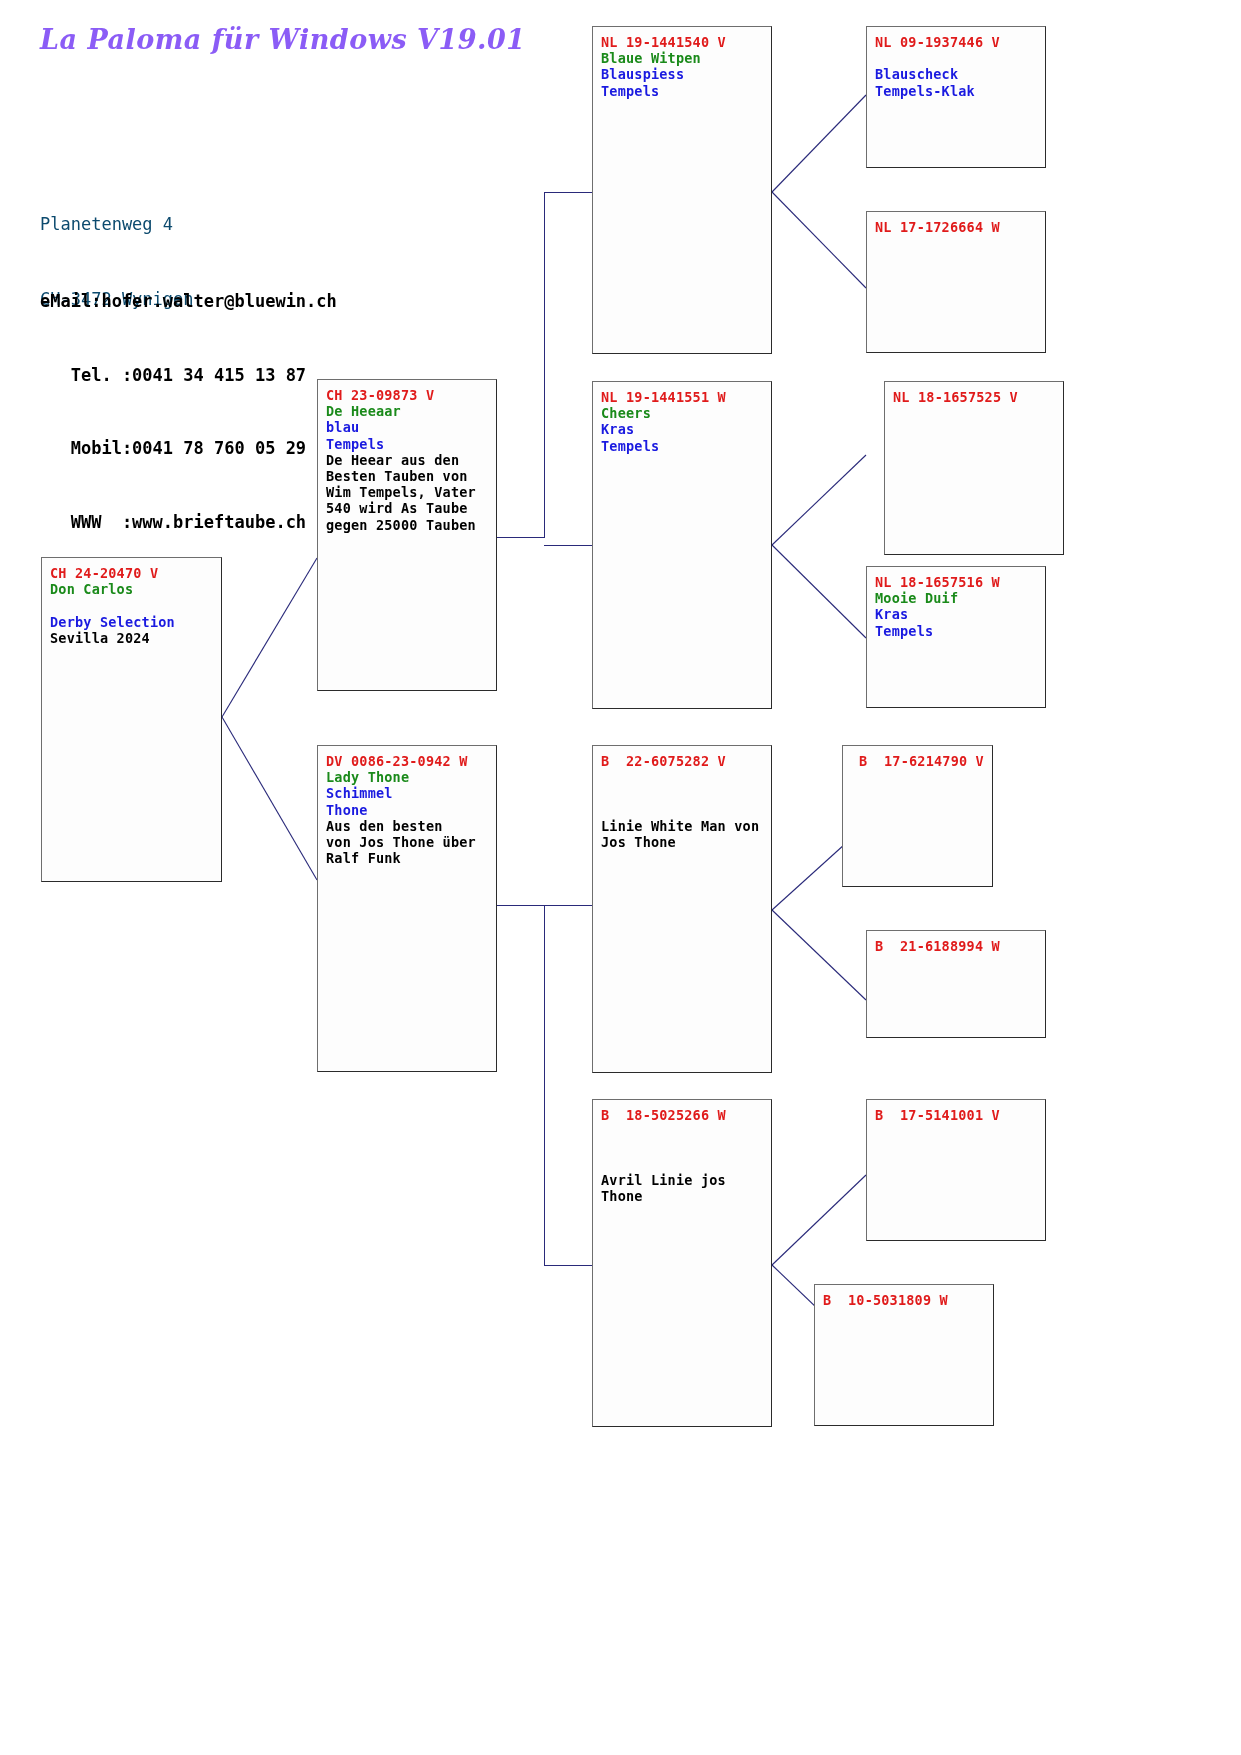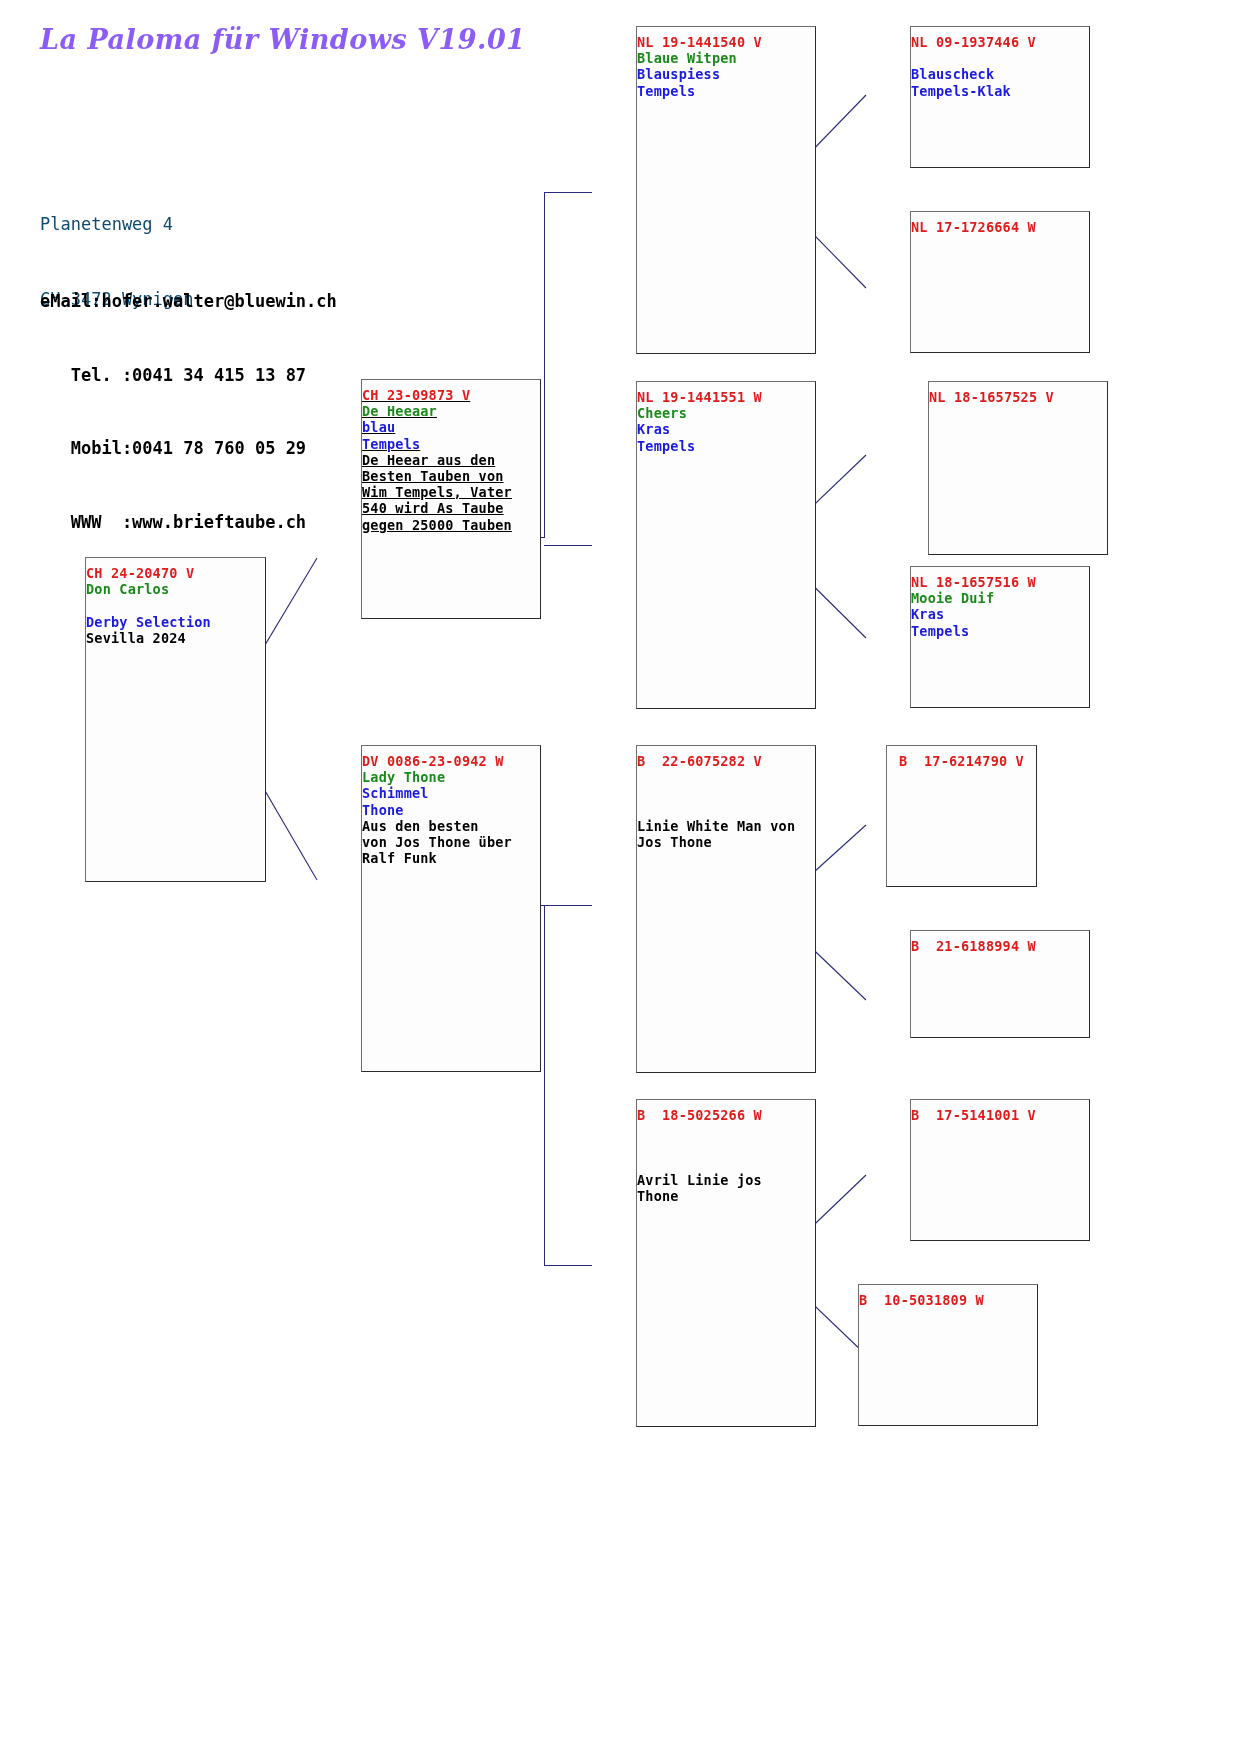--- a/index.html
+++ b/index.html
@@ -63,23 +63,22 @@
   #contact div { white-space: pre; }
 
   
   .pbox {
     position: absolute;
     box-sizing: border-box;
     background: #fdfdfd;
     border: 1px solid #6e6e6e;
     border-right-color: #2b2b2b;
     border-bottom-color: #2b2b2b;
-    padding: 7px 0 0 0;
+    padding: 7px 0 0 8px;
     overflow: hidden;
-    margin-left: 44px;
   }
   .pbox .ln {
     font-size: 13.5px;
     font-weight: bold;
     line-height: 16.2px;
     white-space: pre;
     letter-spacing: 0.2px;
   }
   .ring  { color: #e01b1b; }
   .pname { color: #1a8a1a; }
@@ -143,21 +142,21 @@
   <div class="conn h" style="left:544px; top:1265px; width:48px;"></div>
 
   <div class="pbox" style="left:41px; top:557px; width:181px; height:325px;">
     <div class="ln ring">CH 24-20470 V</div>
     <div class="ln pname">Don Carlos</div>
     <div class="ln blank"> </div>
     <div class="ln strain">Derby Selection</div>
     <div class="ln note">Sevilla 2024</div>
   </div>
 
-  <div class="pbox" style="left:317px; top:379px; width:180px; height:240px;text-decoration:underline;">
+  <div class="pbox" style="left:317px; top:379px; width:180px; height:312px;">
     <div class="ln ring">CH 23-09873 V</div>
     <div class="ln pname">De Heeaar</div>
     <div class="ln strain">blau</div>
     <div class="ln strain">Tempels</div>
     <div class="ln note">De Heear aus den</div>
     <div class="ln note">Besten Tauben von</div>
     <div class="ln note">Wim Tempels, Vater</div>
     <div class="ln note">540 wird As Taube</div>
     <div class="ln note">gegen 25000 Tauben</div>
   </div>

